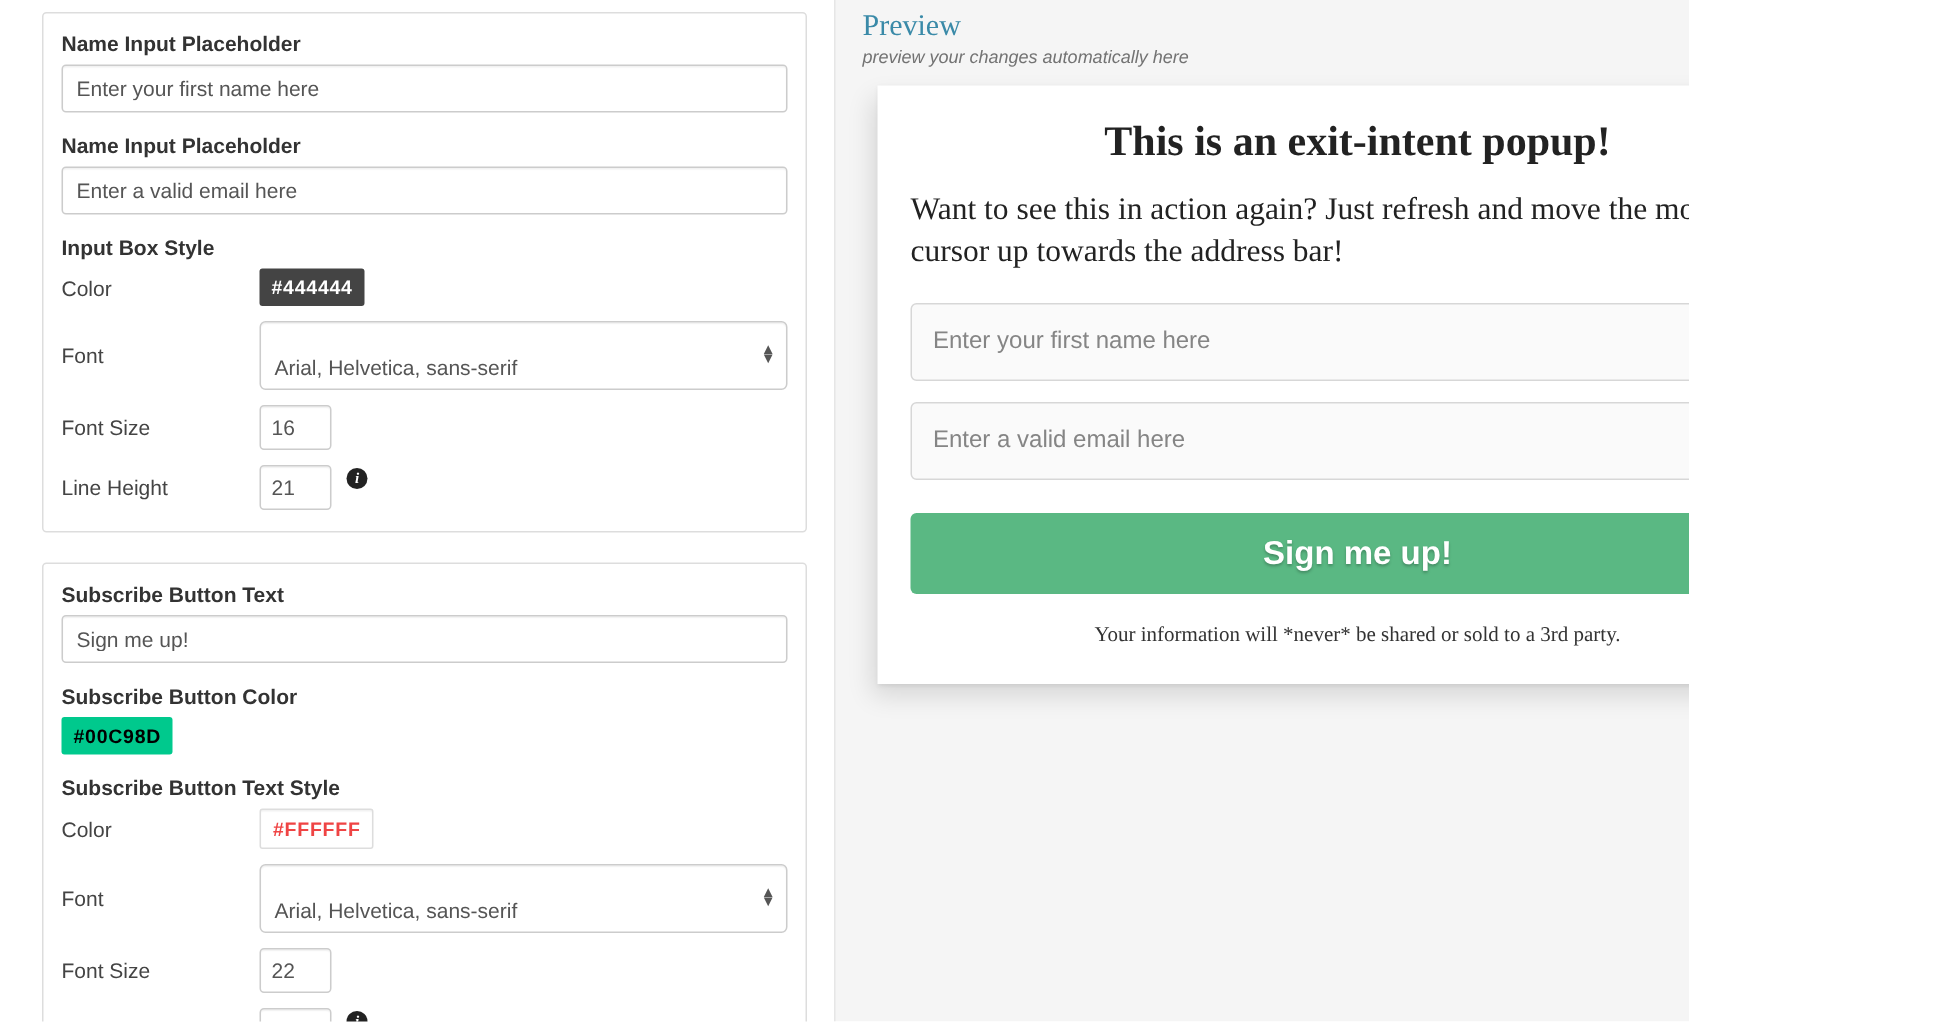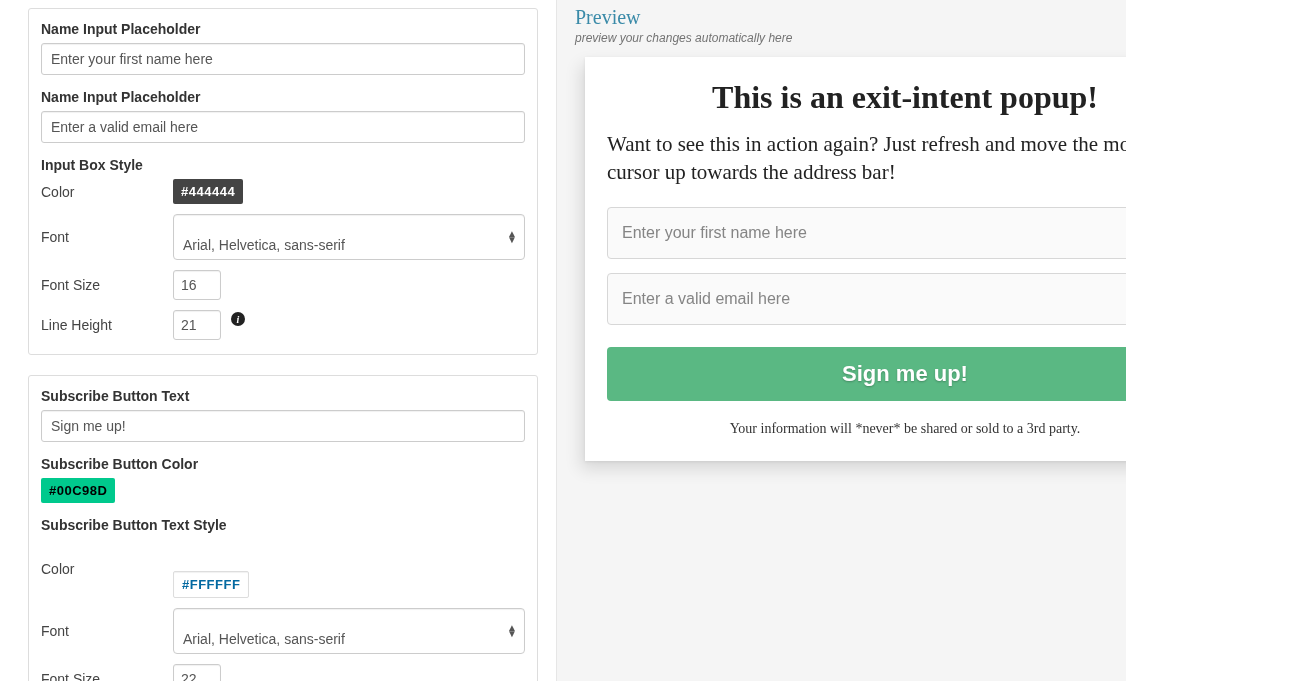--- a/index.html
+++ b/index.html
@@ -63,21 +63,21 @@
   .color-swatch {
     display: inline-block;
     padding: 5px 8px;
     border-radius: 2px;
     font-weight: 700;
     font-size: 13px;
     letter-spacing: 0.5px;
   }
   .swatch-dark { background:#444444; color:#fff; }
   .swatch-green { background:#00C98D; color:#000; }
-  .swatch-white { background:#ffffff; color:#0369a1; border:1px solid #ddd; box-shadow: inset 0 1px 1px rgba(0,0,0,0.06); margin-top: 32px;}
+  .swatch-white { background:#ffffff; color:#ef4444; border:1px solid #ddd; box-shadow: inset 0 1px 1px rgba(0,0,0,0.06);}
   .select-wrap {
     position: relative;
     width: 352px;
   }
   .select {
     width: 100%;
     padding: 22px 26px 6px 9px;
     border: 1px solid #ccc;
     border-radius: 4px;
     background: #fff;
@@ -141,21 +141,21 @@
     margin-top: 12px;
     margin-left: 10px;
     width: 640px;
     padding: 22px 22px 24px 22px;
     box-shadow: -4px 8px 16px rgba(0,0,0,0.12), 0 1px 3px rgba(0,0,0,0.08);
   }
   .popup-h1 {
     text-align: center;
     font-family: Georgia, "Times New Roman", serif;
     font-weight: 700;
-    font-size: 32px;
+    font-size: 28px;
     color: #222;
     margin: 0 0 14px 0;
   }
   .popup-h2 {
     font-family: Georgia, "Times New Roman", serif;
     font-size: 21px;
     color: #222;
     line-height: 1.35;
     margin: 0 0 20px 0;
   }

